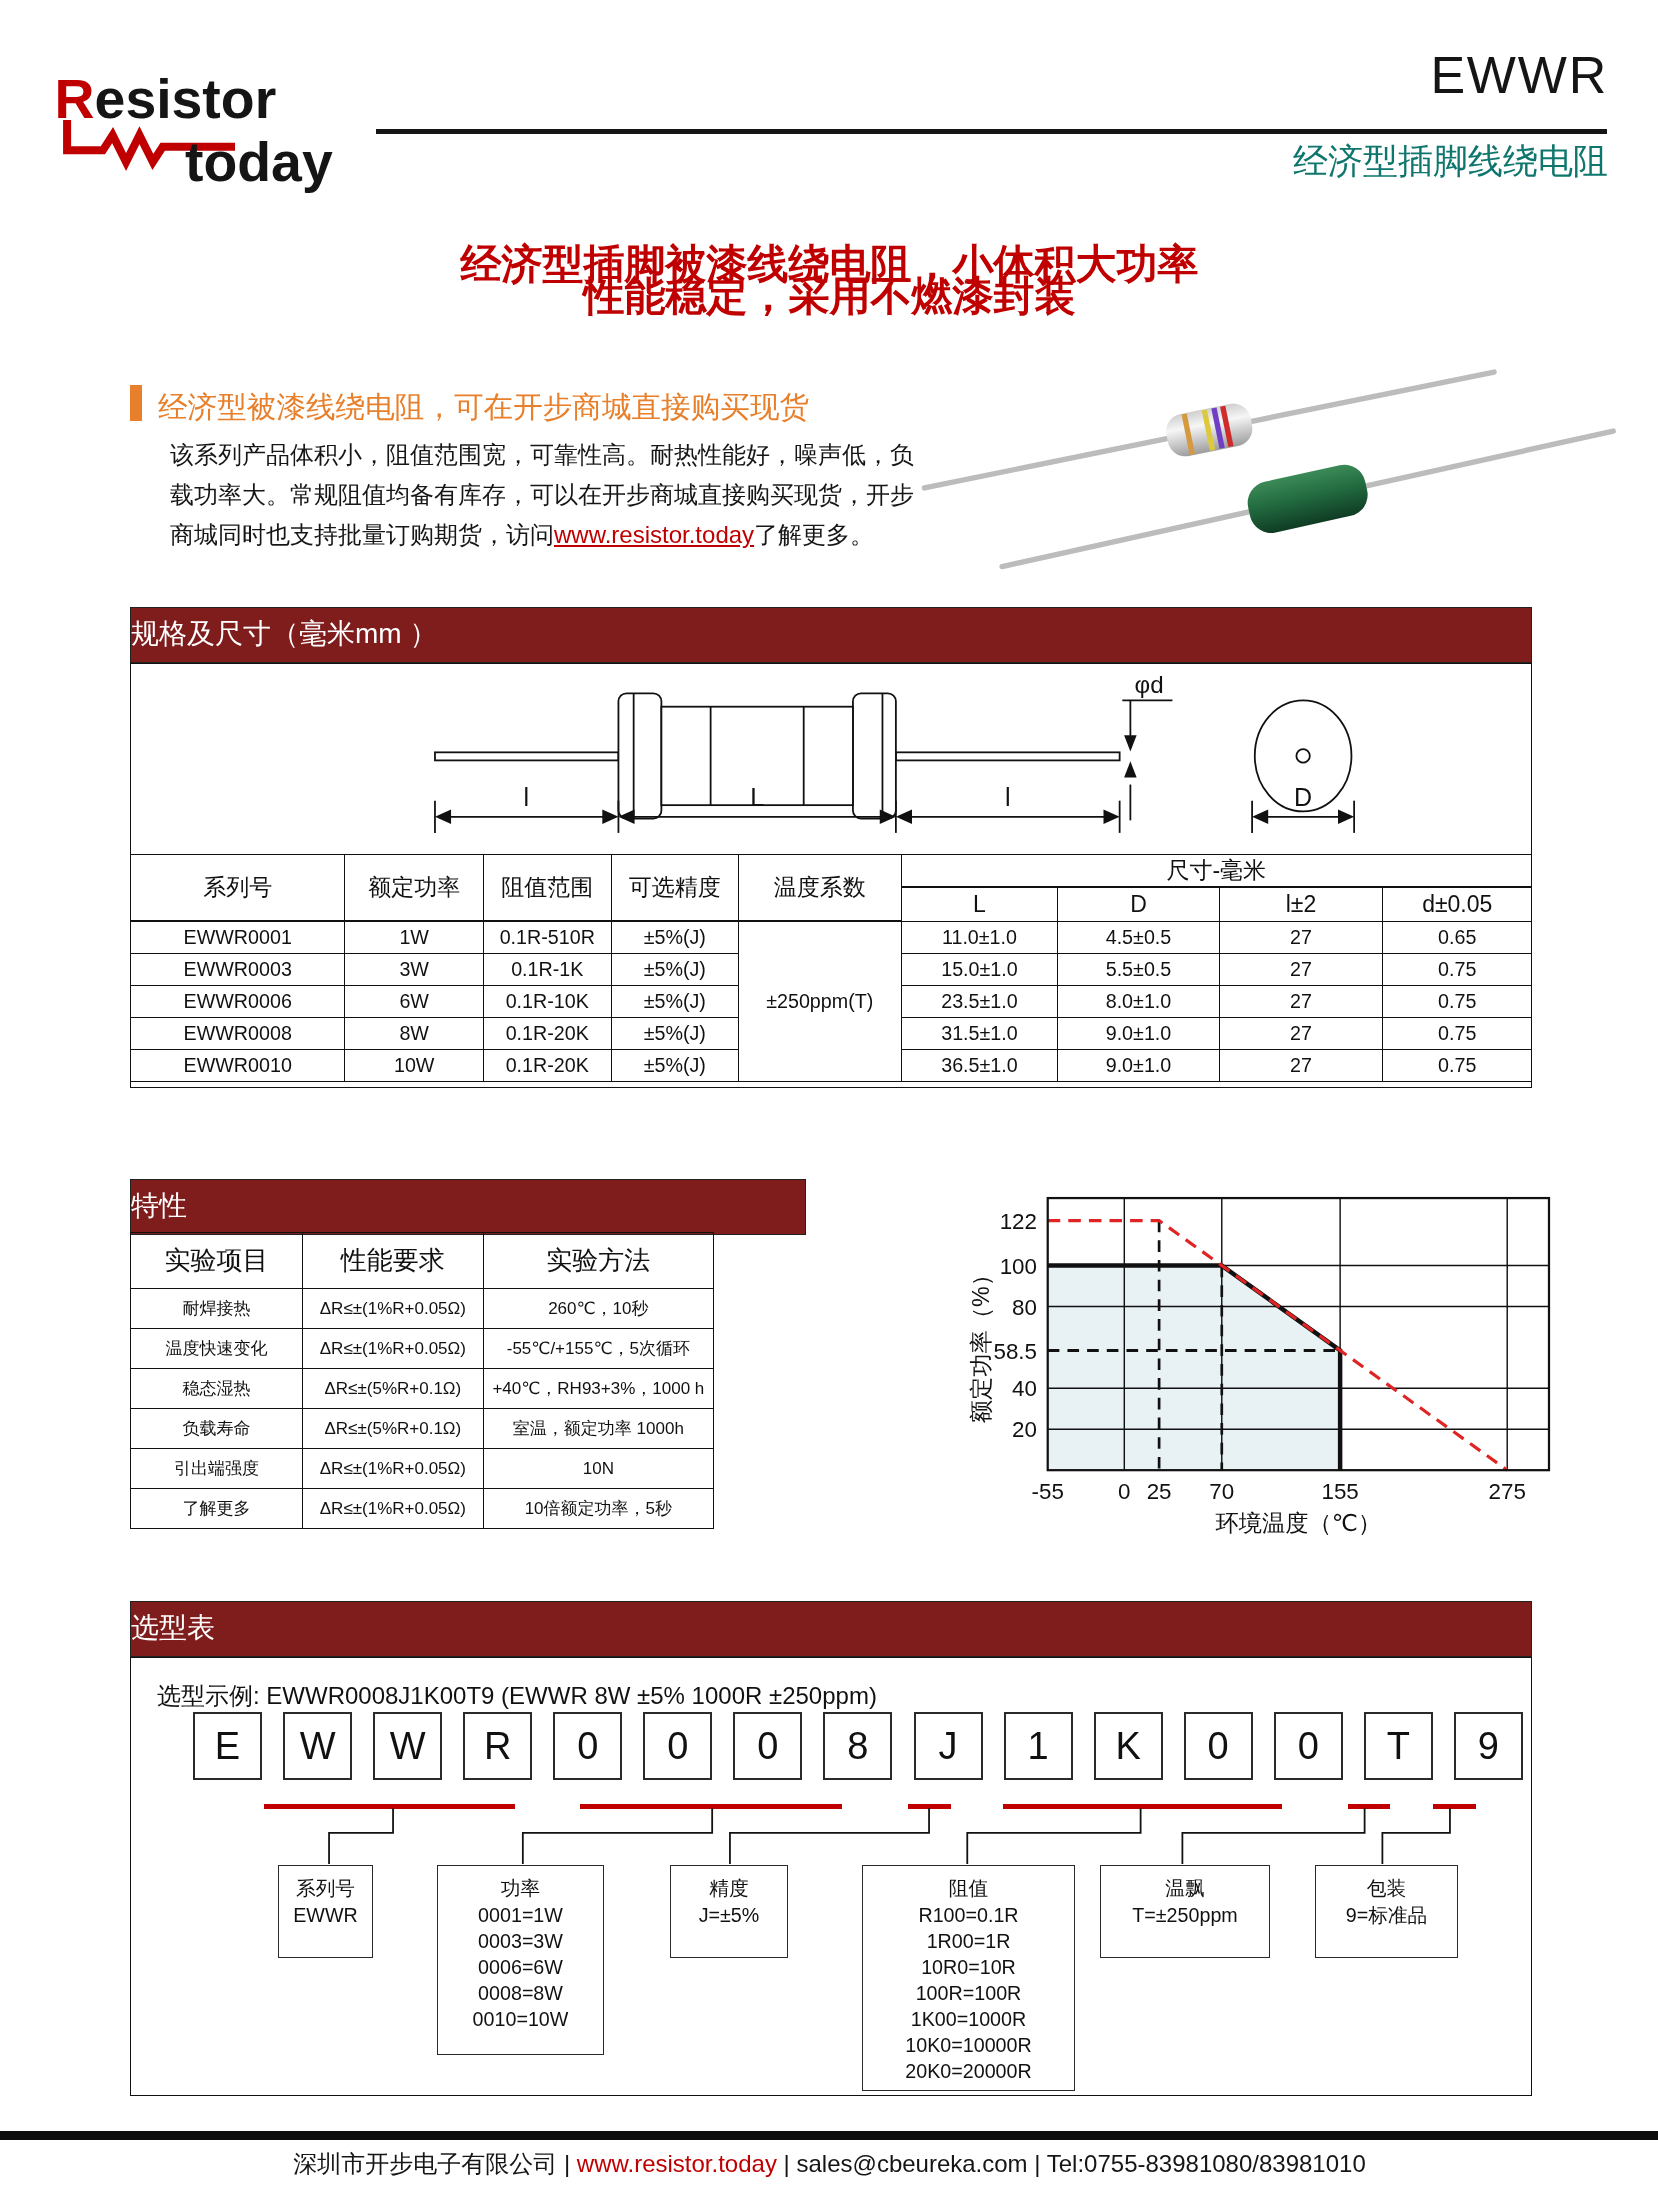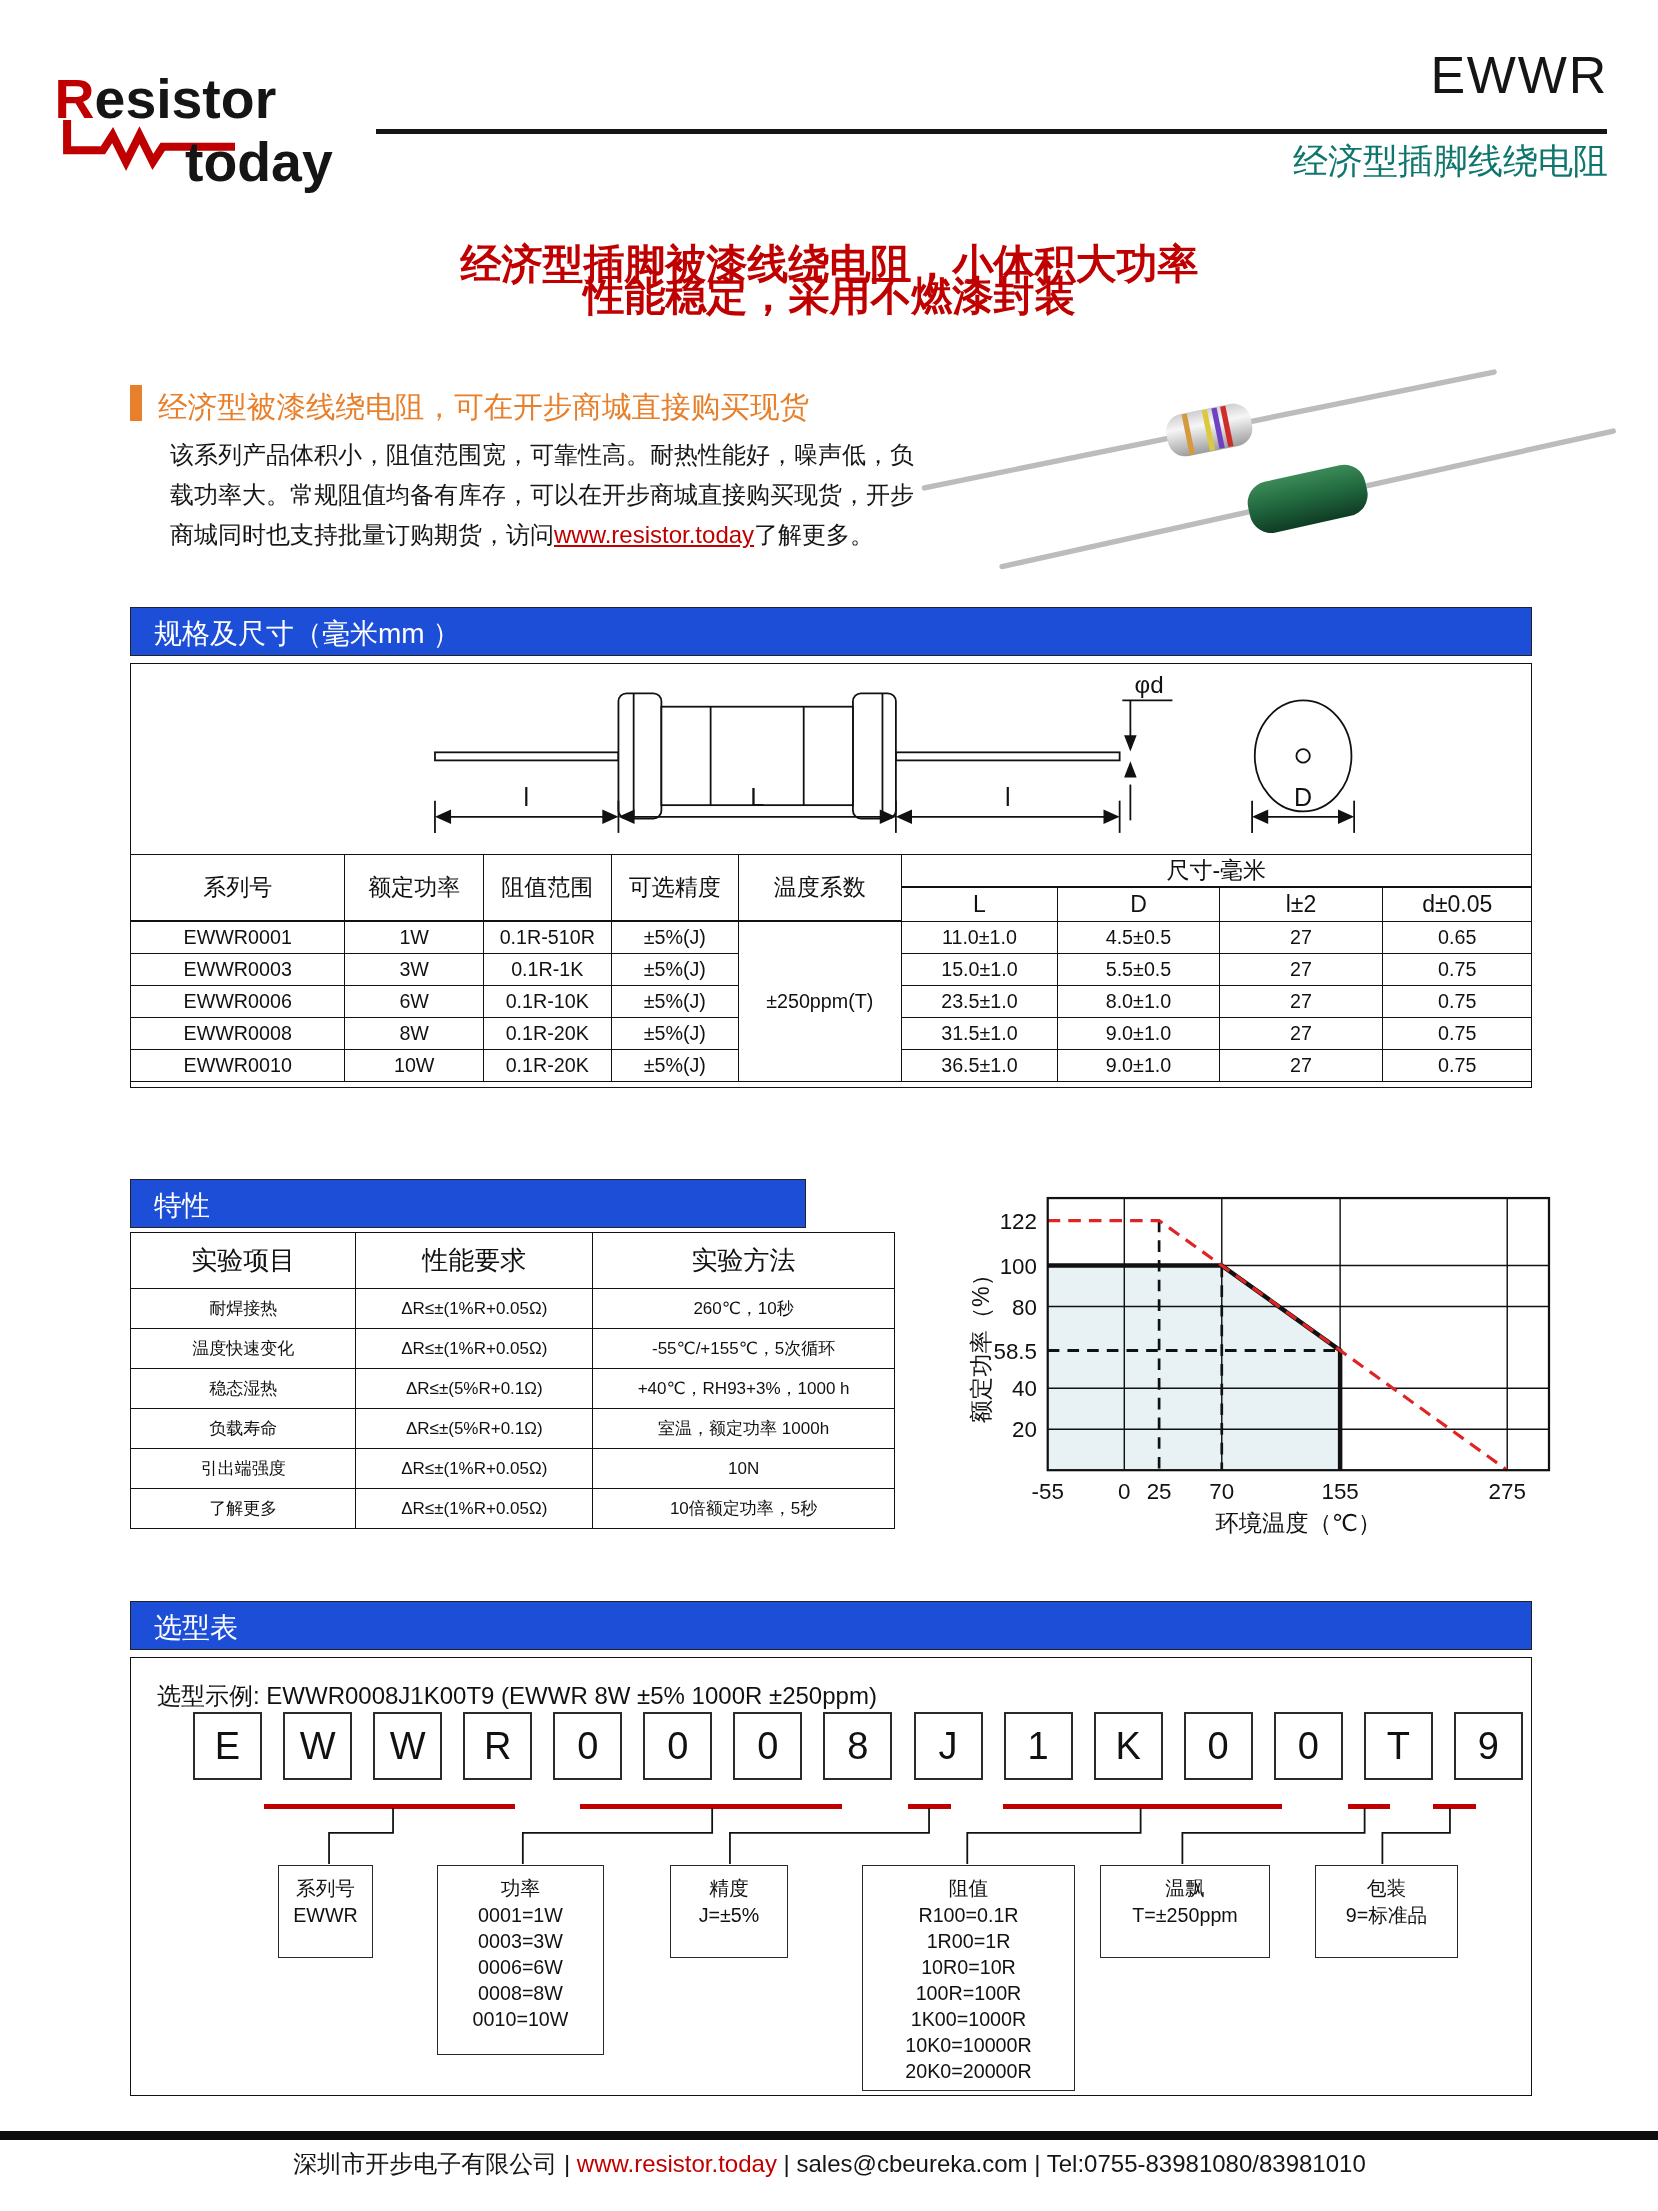--- a/index.html
+++ b/index.html
@@ -9,34 +9,34 @@
   #hdr-series{left:896px;top:45px;width:712px;text-align:right;font-size:52px;letter-spacing:1.8px;color:#151515;}
   #hdr-rule{left:376px;top:129px;width:1231px;height:4.5px;background:#151515;}
   #hdr-subtitle{left:896px;top:138px;width:712px;text-align:right;font-size:35px;color:#0f766e;}
   
   .hero-title{left:0;width:1659px;text-align:center;font-size:41px;font-weight:bold;color:#c00000;}
   #orange-bar{left:130px;top:385px;width:11.6px;height:36px;background:#e87f2a;}
   #orange-heading{left:158px;top:387px;font-size:29.6px;color:#e87f2a;}
   #intro-para{left:130px;top:435px;width:757px;font-size:24px;line-height:40px;color:#161616;margin-left:40px;}
   #intro-para a{color:#c00000;text-decoration:underline;cursor:pointer;}
   
-  .sec-bar{left:130px;width:1402px;height:49px;background:#1d4ed8;border:0.9px solid #222;box-sizing:border-box;
-           color:#fff;font-size:28px;line-height:52px;padding-left:23px;}
+  .sec-bar{left:130px;width:1402px;height:56px;background:#7f1d1d;border:0.9px solid #222;box-sizing:border-box;
+           color:#fff;font-size:28px;line-height:52px;}
   .sec-box{left:130px;width:1402px;border:1.8px solid #111;box-sizing:border-box;background:#fff;}
   
   table{border-collapse:collapse;table-layout:fixed;}
   #spec-table{position:absolute;left:130px;top:854px;width:1402px;text-align:center;}
   #spec-table th,#spec-table td{border:1.8px solid #111;font-weight:400;padding:0;}
   #spec-table th{font-size:23px;}
   #spec-table td{font-size:19.7px;}
   #spec-table tr.h1{height:32px;} #spec-table tr.h2{height:34px;} #spec-table tr.dr{height:32px;padding-left:8px;}
   #spec-table tr.h2 th{border-top:1.8px solid #111;}
   #spec-table tr.h1 th{border-bottom:2.7px solid #111;}
   
-  #char-table{position:absolute;left:130px;top:1232px;width:765px;text-align:center;}
+  #char-table{position:absolute;left:130px;top:1232px;width:584px;text-align:center;}
   #char-table th,#char-table td{border:1.8px solid #111;padding:0;font-weight:400;}
   #char-table th{font-size:26px;}
   #char-table td{font-size:17px;}
   #char-table tr.hh{height:56px;} #char-table tr.cr{height:40px;}
   
   .code-box{width:69px;height:68px;border:2.7px solid #2a2a2a;box-sizing:border-box;background:#fff;
             display:flex;align-items:center;justify-content:center;font-size:38px;color:#111;}
   .red-line{position:absolute;top:1804px;height:4.5px;background:#c00000;}
   .callout{position:absolute;top:1865px;border:1.8px solid #2a2a2a;box-sizing:border-box;background:#fff;
            text-align:center;font-size:19.7px;color:#111;padding-top:9px;}

